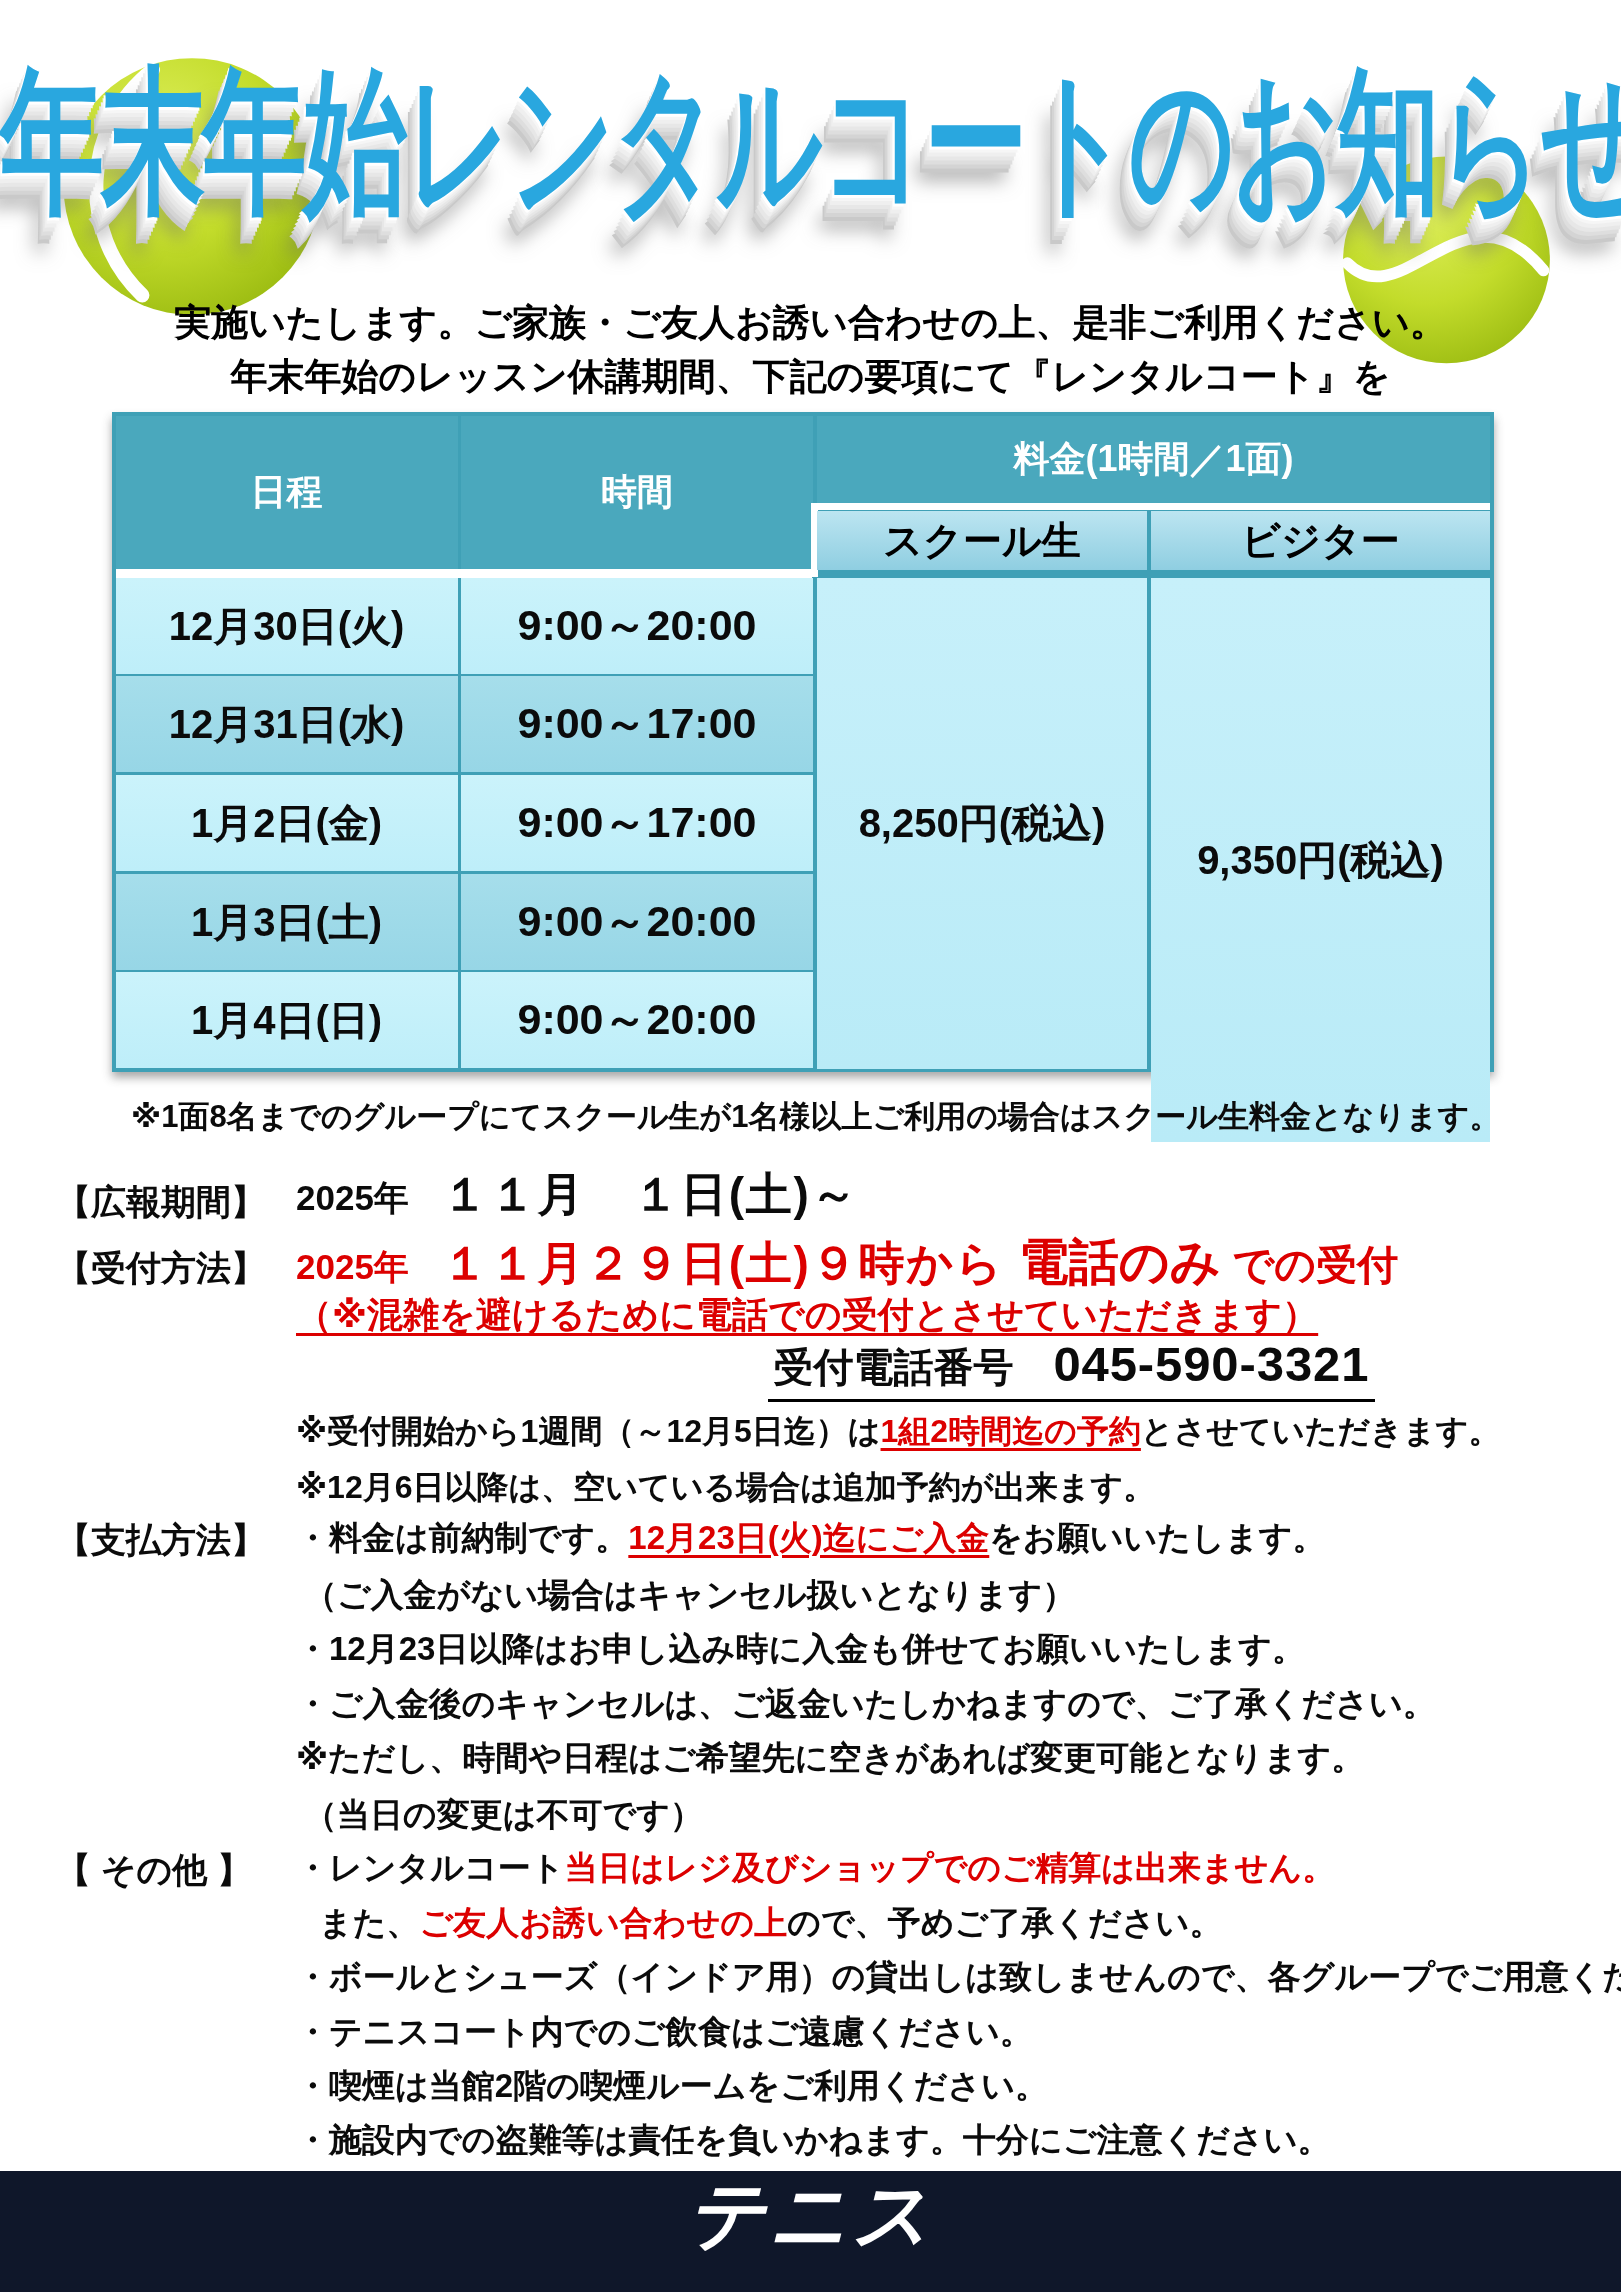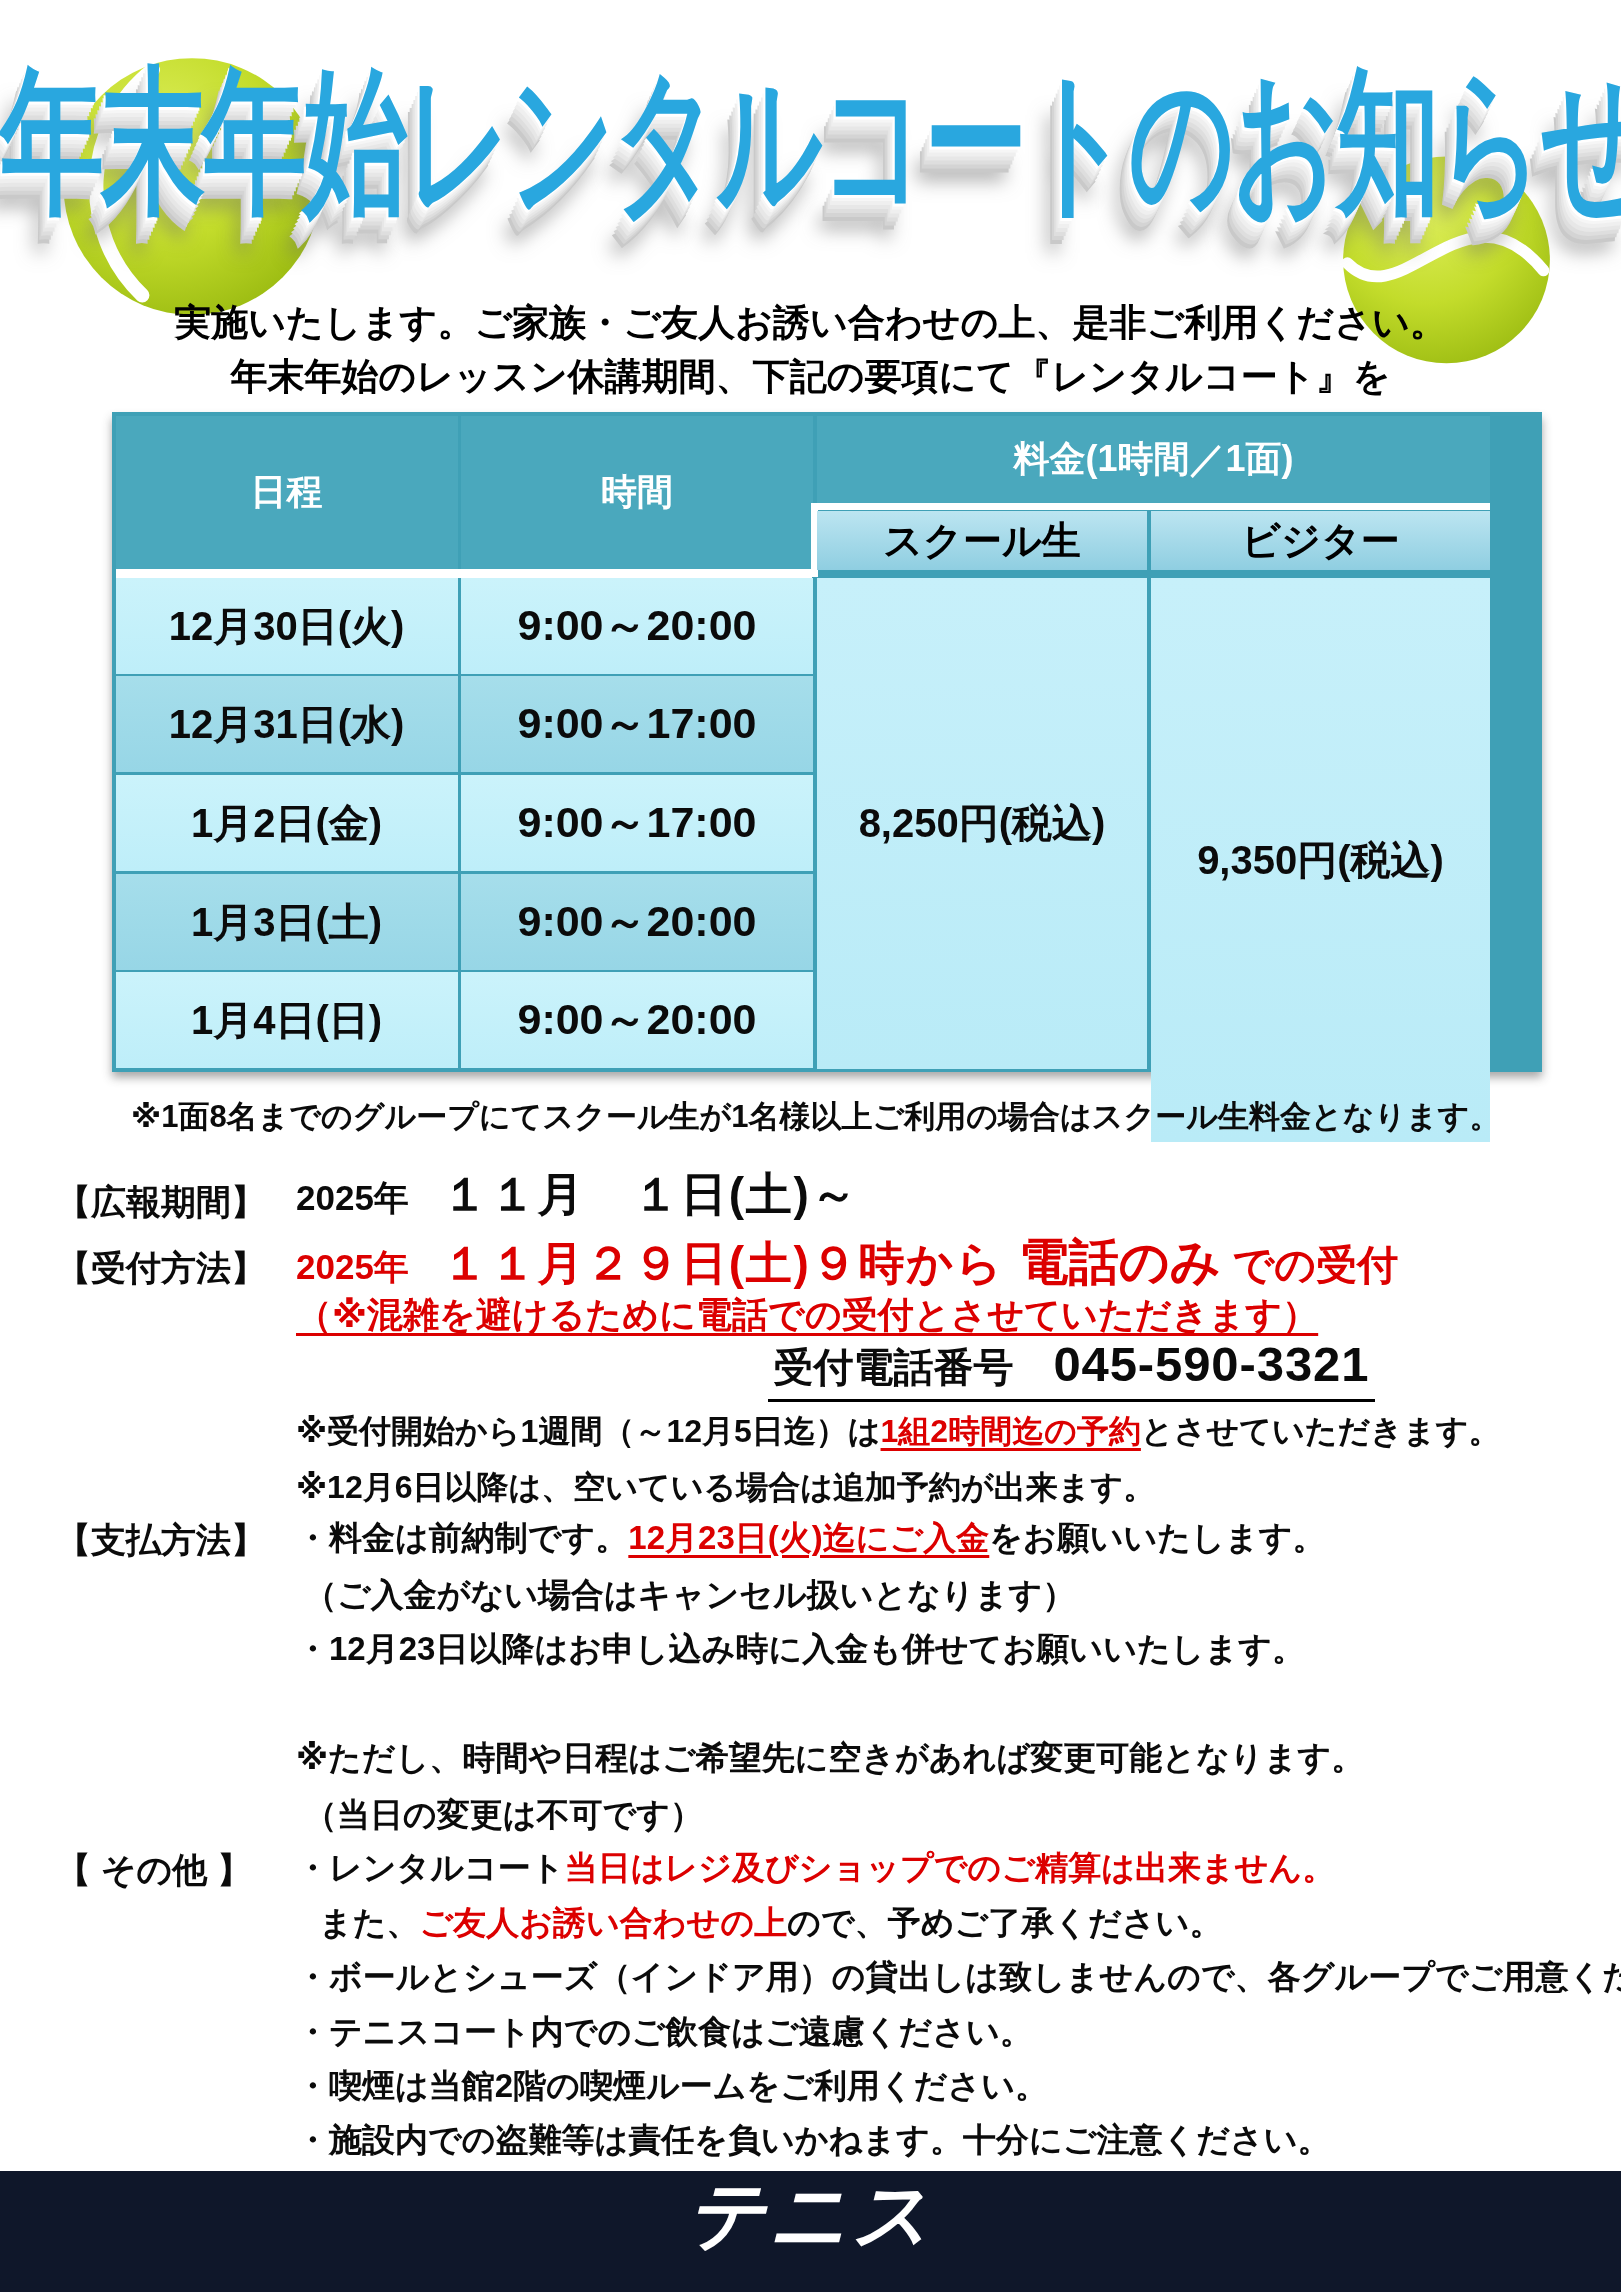--- a/index.html
+++ b/index.html
@@ -18,21 +18,21 @@
       -8px 11.6px 0 #dedede,-9.9px 14.3px 0 #d4d4d4,-11.6px 17px 0 #c9c9c9,
       -15px 23px 14.3px rgba(110,110,110,.5);
   }
   .intro{
     position:absolute;z-index:2;left:0;right:0;top:296px;text-align:center;
     font-size:37px;font-weight:bold;line-height:54px;color:#000;
   }
   
   .sched{
     position:absolute;left:112px;top:412px;width:1382px;height:660px;
-    background:#3FA0B6;box-shadow:0 6.3px 9px rgba(60,60,60,.45);padding-left:48px;
+    background:#3FA0B6;box-shadow:0 6.3px 9px rgba(60,60,60,.45);
   }
   .sched .cell{position:absolute;display:flex;align-items:center;justify-content:center;font-weight:bold;}
   .hdr{background:#4AA8BD;color:#ffffff;}
   .hdr-small{font-size:36px;}
   .sub{background:linear-gradient(#BCE5F1,#8FCEE1);color:#000;font-size:39px;}
   .row-light{background:linear-gradient(#CBF3FB,#BEEEF9);}
   .row-mid{background:linear-gradient(#A6DEEB,#97D6E6);}
   .price{background:linear-gradient(#C7F0FA,#B9EBF7);font-size:40px;}
   .date-cell{font-size:40px;}
   .time-cell{font-size:43px;}
@@ -134,20 +134,21 @@
 
   <div class="phone-wrap"><span class="pl">受付電話番号</span><span class="pl">　</span><span class="pn">045-590-3321</span></div>
 
   <div class="iline n36" style="top:1411px;"><span>※受付開始から1週間（～12月5日迄）は</span><span class="ru">1組2時間迄の予約</span><span>とさせていただきます。</span></div>
   <div class="iline n36" style="top:1467px;"><span>※12月6日以降は、空いている場合は追加予約が出来ます。</span></div>
 
   <div class="ilabel" style="top:1517px;">【支払方法】</div>
   <div class="iline" style="top:1517px;"><span>・料金は前納制です。</span><span class="ru">12月23日(火)迄にご入金</span><span>をお願いいたします。</span></div>
   <div class="iline" style="top:1574px;left:304px;"><span>（ご入金がない場合はキャンセル扱いとなります）</span></div>
   <div class="iline" style="top:1628px;"><span>・12月23日以降はお申し込み時に入金も併せてお願いいたします。</span></div>
+  <div class="iline" style="top:1683px;"><span>・ご入金後のキャンセルは、ご返金いたしかねますので、ご了承ください。</span></div>
   <div class="iline" style="top:1794px;left:304px;"><span>（当日の変更は不可です）</span></div>
   <div class="iline" style="top:1737px;"><span>※ただし、時間や日程はご希望先に空きがあれば変更可能となります。</span></div>
 
   <div class="ilabel" style="top:1847px;">【 その他 】</div>
   <div class="iline" style="top:1847px;"><span>・レンタルコート</span><span class="r">当日はレジ及びショップでのご精算は出来ません。</span></div>
   <div class="iline" style="top:1902px;left:319px;"><span>また、</span><span class="r">ご友人お誘い合わせの上</span><span>ので、予めご了承ください。</span></div>
   <div class="iline" style="top:1956px;"><span>・ボールとシューズ（インドア用）の貸出しは致しませんので、各グループでご用意ください。</span></div>
   <div class="iline" style="top:2011px;"><span>・テニスコート内でのご飲食はご遠慮ください。</span></div>
   <div class="iline" style="top:2065px;"><span>・喫煙は当館2階の喫煙ルームをご利用ください。</span></div>
   <div class="iline" style="top:2119px;"><span>・施設内での盗難等は責任を負いかねます。十分にご注意ください。</span></div>

